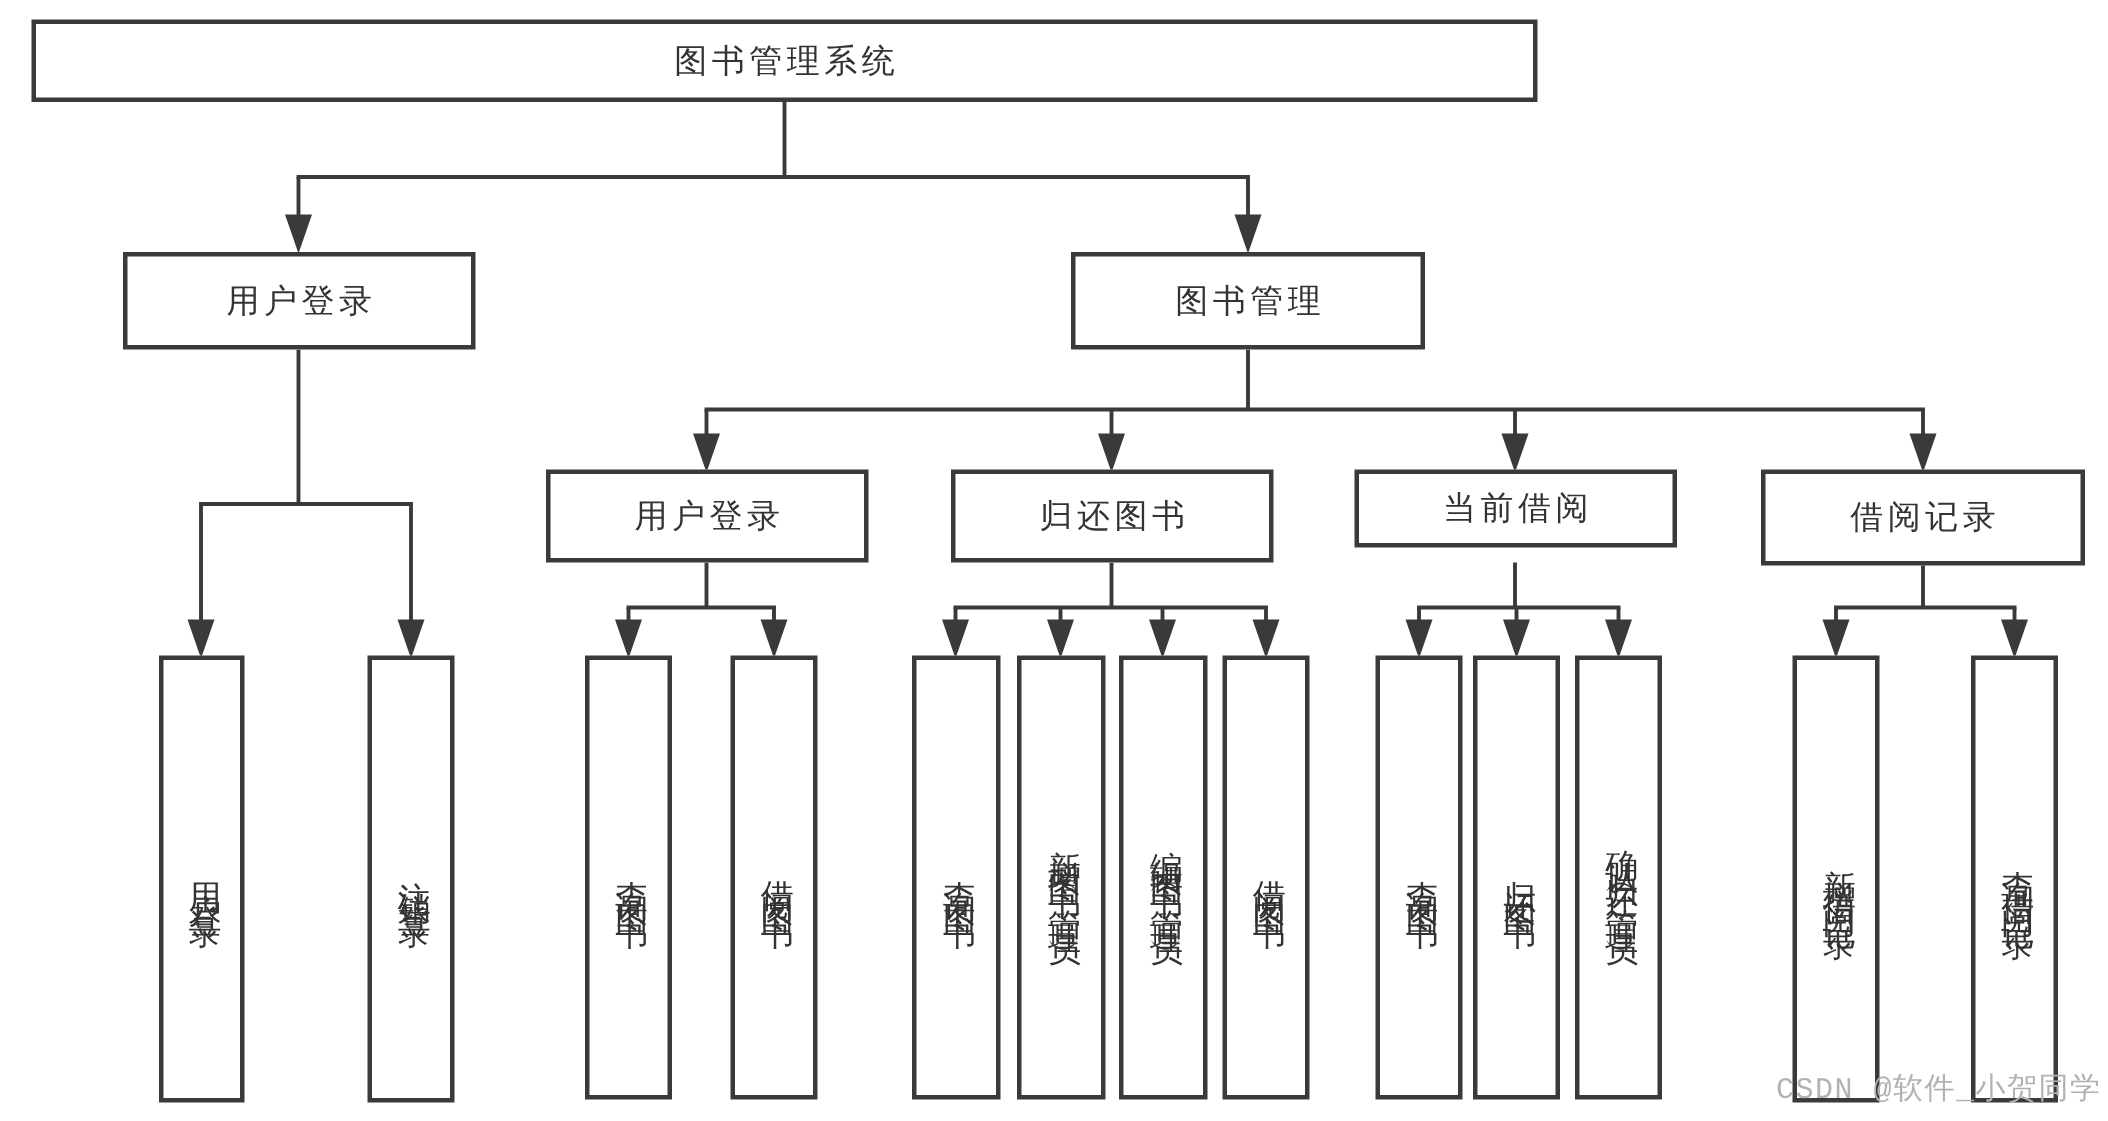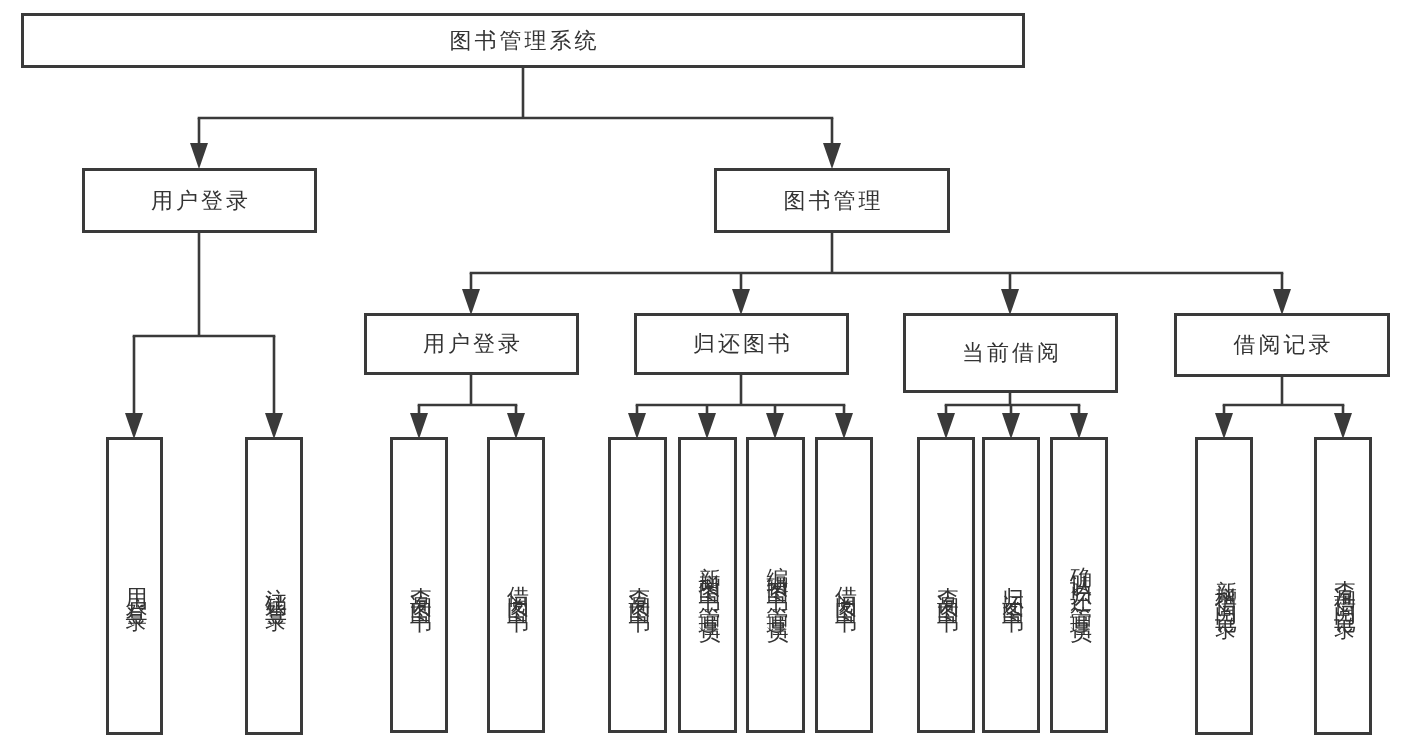--- a/index.html
+++ b/index.html
@@ -99,21 +99,21 @@
       </div>
       <div class="node node-h" style="left: 714px; top: 168px; width: 236px; height: 65px;">
         <span class="label">图书管理</span>
       </div>
       <div class="node node-h" style="left: 364px; top: 313px; width: 215px; height: 62px;">
         <span class="label">用户登录</span>
       </div>
       <div class="node node-h" style="left: 634px; top: 313px; width: 215px; height: 62px;">
         <span class="label">归还图书</span>
       </div>
-      <div class="node node-h" style="left: 903px; top: 313px; width: 215px; height: 80px;">
+      <div class="node node-h" style="left: 903px; top: 313px; width: 215px; height: 52px;">
         <span class="label">当前借阅</span>
       </div>
       <div class="node node-h" style="left: 1174px; top: 313px; width: 216px; height: 64px;">
         <span class="label">借阅记录</span>
       </div>
       <div class="node node-v" style="left: 106px; top: 437px; width: 57px; height: 298px;">
         <span class="label">用户登录</span>
       </div>
       <div class="node node-v" style="left: 245px; top: 437px; width: 58px; height: 298px;">
         <span class="label">注销登录</span>
@@ -145,13 +145,14 @@
       <div class="node node-v" style="left: 1050px; top: 437px; width: 58px; height: 296px;">
         <span class="label">确认归还（管理员）</span>
       </div>
       <div class="node node-v" style="left: 1195px; top: 437px; width: 58px; height: 298px;">
         <span class="label">新增借阅记录</span>
       </div>
       <div class="node node-v" style="left: 1314px; top: 437px; width: 58px; height: 298px;">
         <span class="label">查询借阅记录</span>
       </div>
     </div>
+  <div class="watermark">CSDN @软件_小贺同学</div>
 </div>
 
 </body></html>

